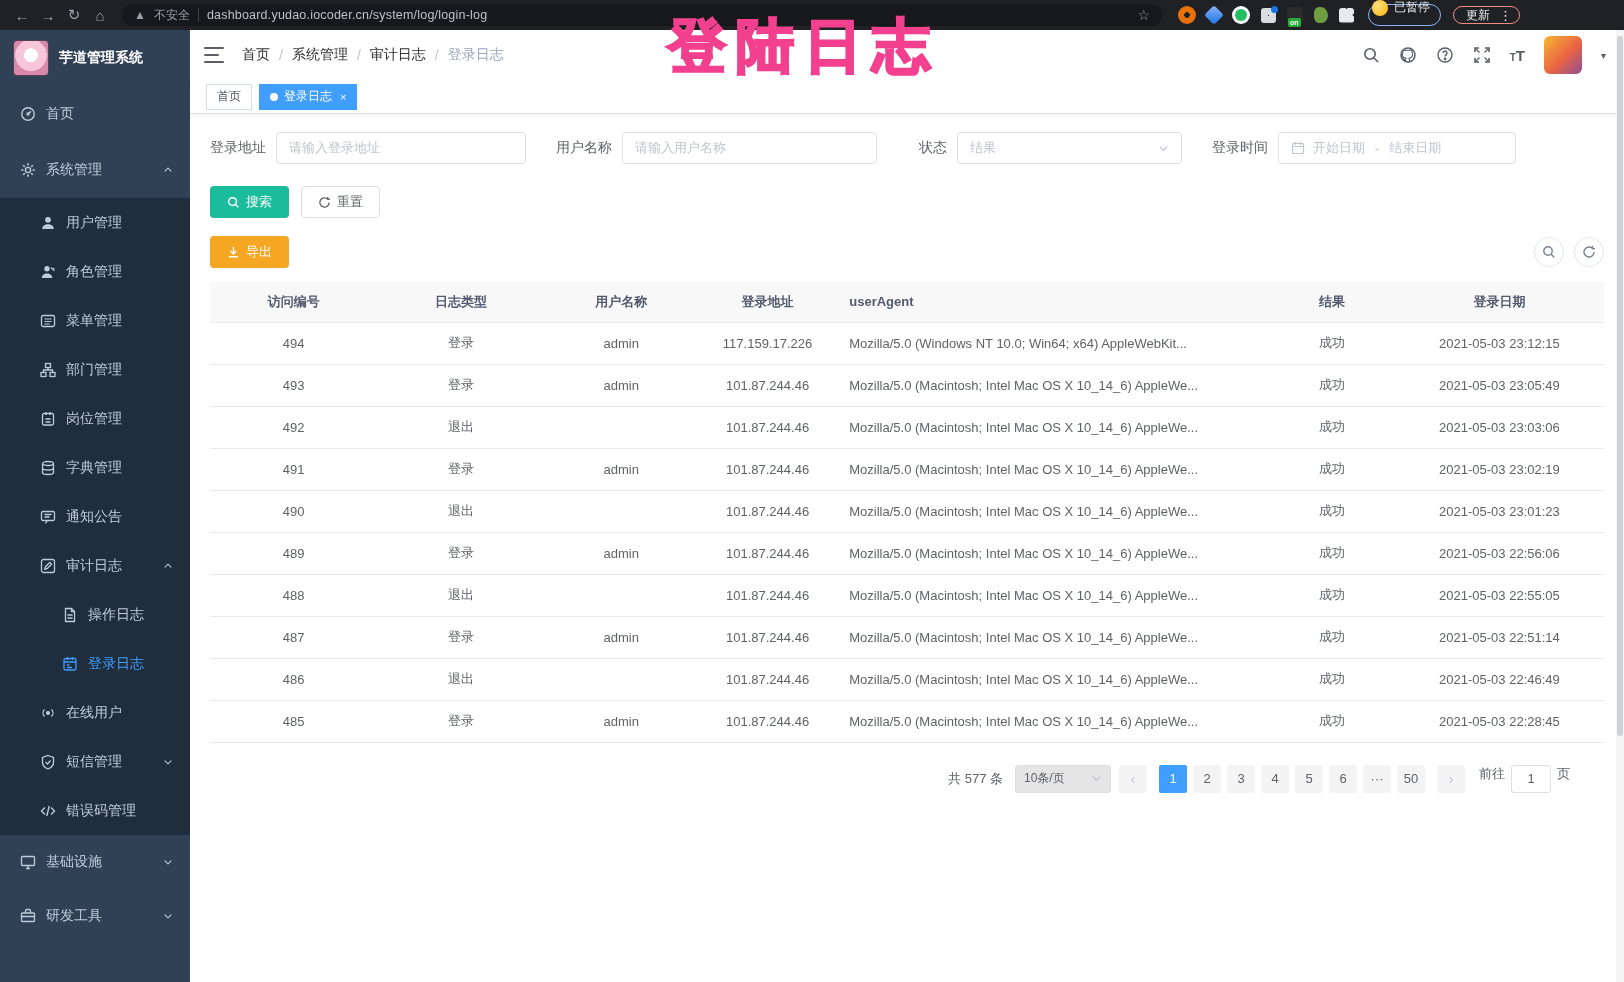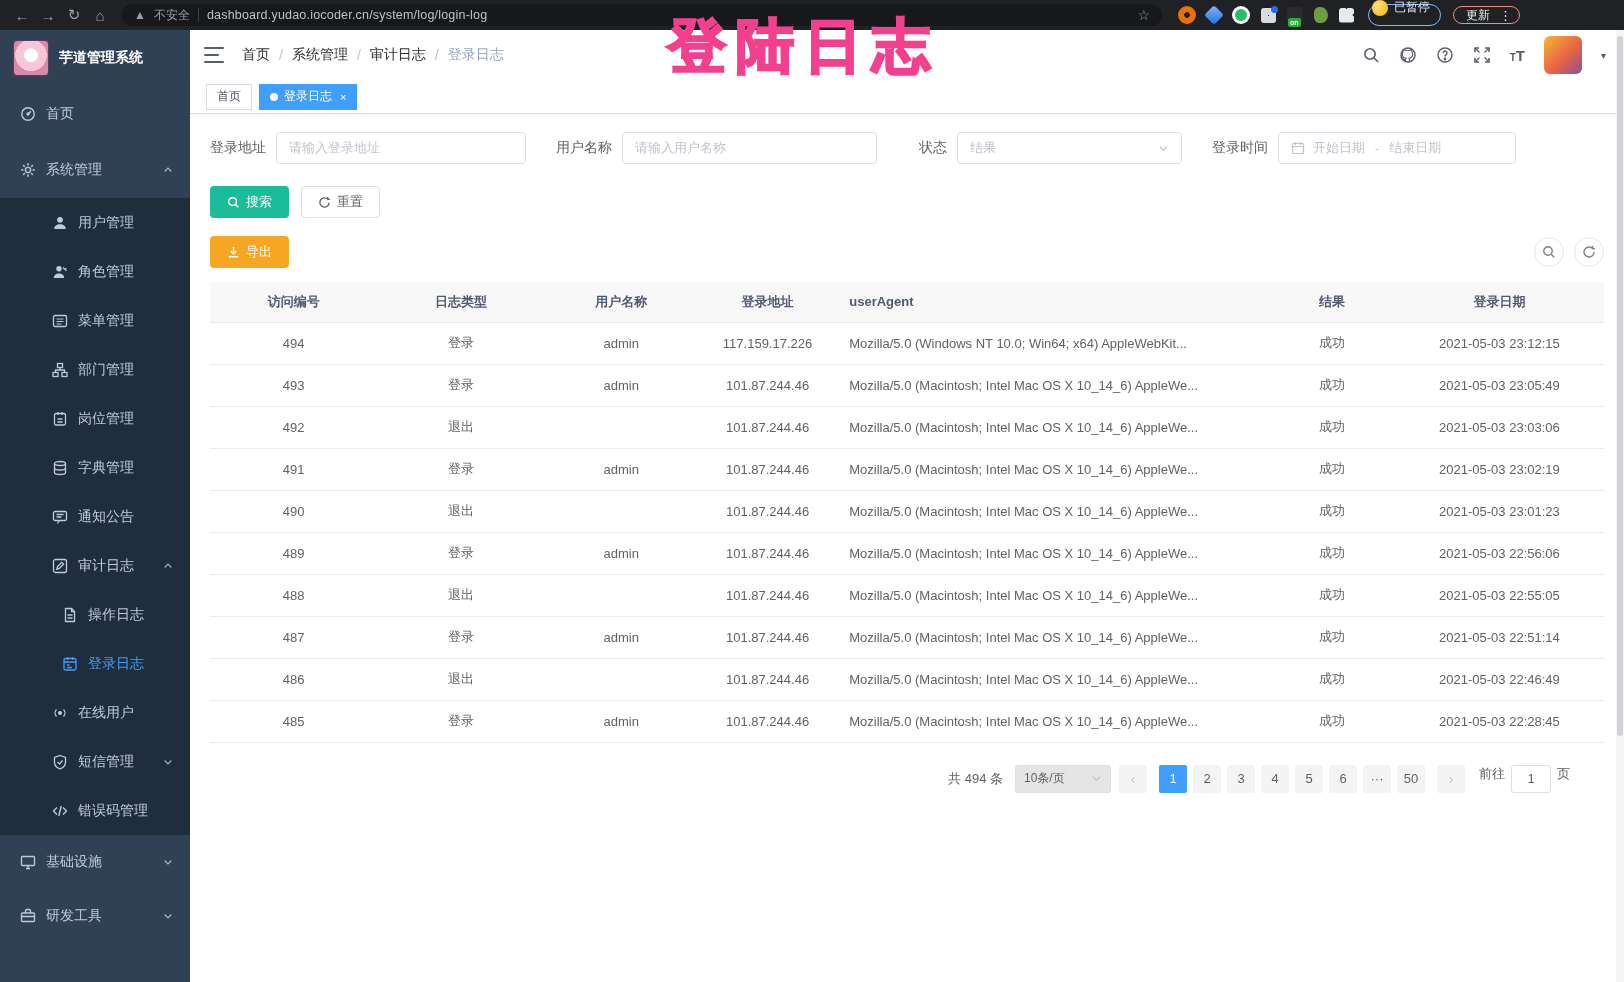--- a/index.html
+++ b/index.html
@@ -34,21 +34,21 @@
 
   
   .app { display:flex; height:952px; }
   .sidebar { width:190px; background:#304156; flex:0 0 190px; display:flex; flex-direction:column; }
   .logo-row { height:56px; display:flex; align-items:center; padding-left:13px; gap:10px; }
   .logo-img { width:36px; height:36px; border-radius:4px; background:radial-gradient(circle at 50% 42%, #fff 0 26%, #f7c6d9 27% 60%, #d98aa8 61%); border:1px solid #56405a; }
   .logo-title { color:#fff; font-weight:bold; font-size:14px; }
   .menu-item { display:flex; align-items:center; gap:10px; color:#bfcbd9; font-size:14px; cursor:pointer; }
   .menu-item.l1 { height:56px; padding-left:20px; }
   .menu-item.g2 { height:54px; padding-left:20px; }
-  .menu-item.l2 { height:49px; padding-left:52px; background:#1f2d3d; }
+  .menu-item.l2 { height:49px; padding-left:40px; background:#1f2d3d; }
   .menu-item.l3 { height:49px; padding-left:62px; background:#1f2d3d; }
   .menu-item.active { color:#409eff; }
   .mi-icon { width:16px; height:16px; display:inline-flex; }
   .mi-icon svg { width:16px; height:16px; }
   .mi-chevron { margin-left:auto; margin-right:16px; width:12px; height:12px; display:inline-flex; opacity:.85; }
   .mi-chevron svg { width:12px; height:12px; }
 
   .main { flex:1; display:flex; flex-direction:column; background:#fff; position:relative; }
 
   
@@ -597,21 +597,21 @@
               <td>admin</td>
               <td>101.87.244.46</td>
               <td class="ua-col">Mozilla/5.0 (Macintosh; Intel Mac OS X 10_14_6) AppleWe...</td>
               <td>成功</td>
               <td>2021-05-03 22:28:45</td>
             </tr>
           </tbody>
       </table>
 
       <div class="pagination">
-        <span class="pg-total">共 494 条</span>
+        <span class="pg-total">共 577 条</span>
         <div class="size-select">
           <span>10条/页</span>
           <span class="sel-caret">
             <svg viewBox="0 0 12 12" fill="none" stroke="currentColor" stroke-width="1.4">
                 <path d="M2 4l4 4 4-4"></path>
               </svg>
           </span>
         </div>
         <span class="pg-btn nav">‹</span>
         <div class="pages" id="pages">

